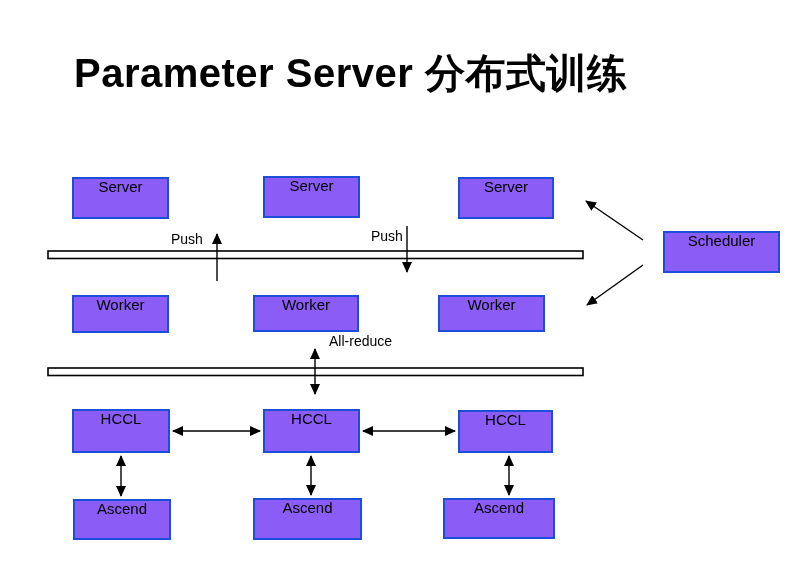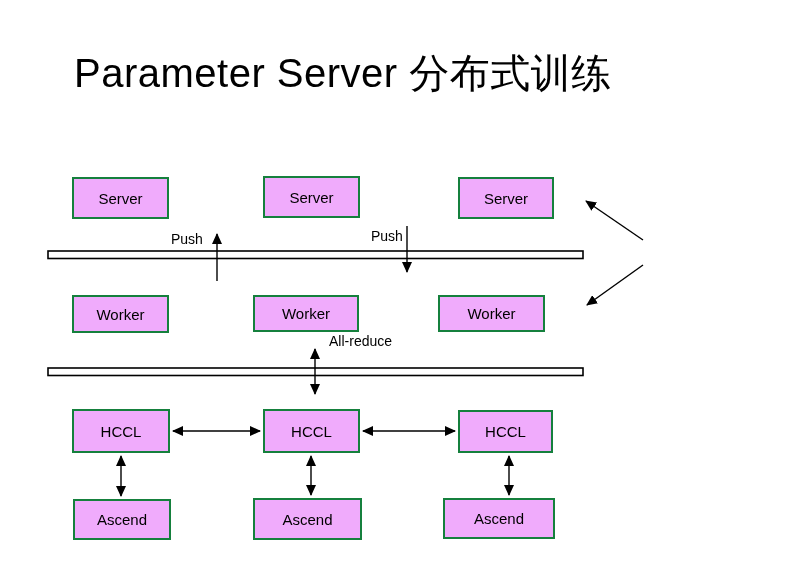--- a/index.html
+++ b/index.html
@@ -4,28 +4,28 @@
 <style>
   html,body { margin:0; padding:0; background:#ffffff; }
   .stage {
     position:relative; width:800px; height:580px;
     background:#ffffff; color:#000;
     font-family:"Liberation Sans", sans-serif;
     overflow:hidden;
   }
   .title {
     position:absolute; left:74px; top:46px;
-    font-size:40px; font-weight:400; white-space:nowrap;
+    font-size:40px; font-weight:700; white-space:nowrap;
     letter-spacing:0.5px;
     text-align:center;
   }
   .node {
     position:absolute; box-sizing:border-box;
-    border:2px solid #15803d; background:#f0abfc;
-    display:flex; align-items:center; justify-content:center;
+    border:2px solid #1d4ed8; background:#8b5cf6;
+    display:flex; justify-content:center;
     font-size:15px; line-height:1;
   }
   
   .server1 { left:72px;  top:177px; width:97px;  height:42px; }
   .server2 { left:263px; top:176px; width:97px;  height:42px; }
   .server3 { left:458px; top:177px; width:96px;  height:42px; }
   
   .scheduler { left:663px; top:231px; width:117px; height:42px; }
   
   .worker1 { left:72px;  top:295px; width:97px;  height:38px; }
@@ -95,20 +95,23 @@
   <div class="node server1">
       <span>Server</span>
     </div>
   <div class="node server2">
       <span>Server</span>
     </div>
   <div class="node server3">
       <span>Server</span>
     </div>
 
+  <div class="node scheduler">
+      <span>Scheduler</span>
+    </div>
 
   <div class="node worker1">
       <span>Worker</span>
     </div>
   <div class="node worker2">
       <span>Worker</span>
     </div>
   <div class="node worker3">
       <span>Worker</span>
     </div>

